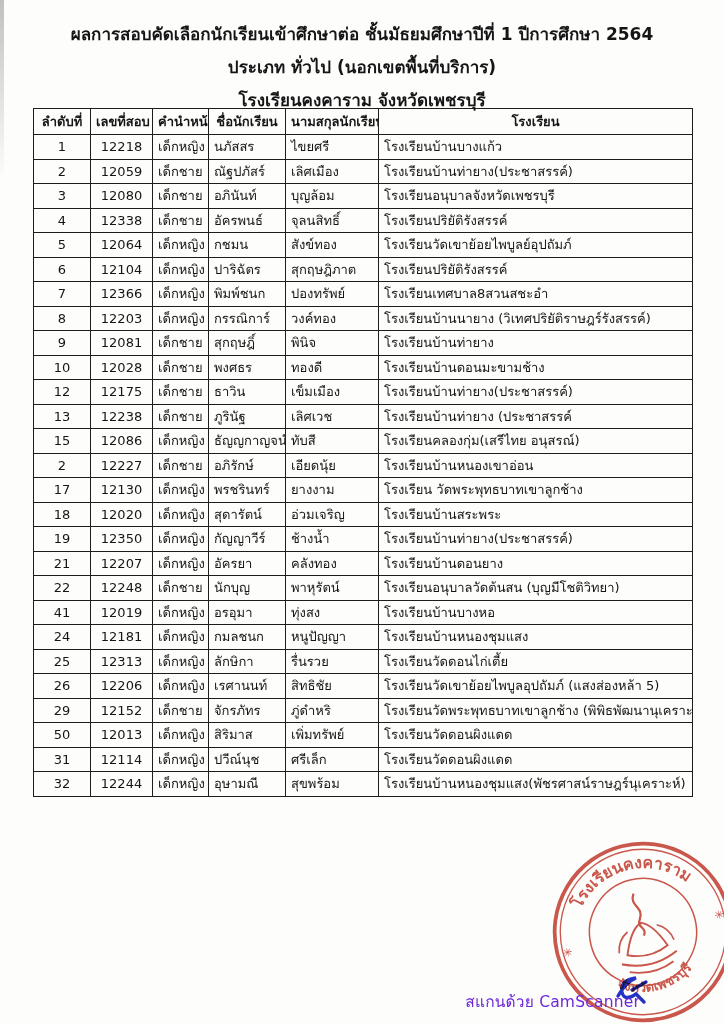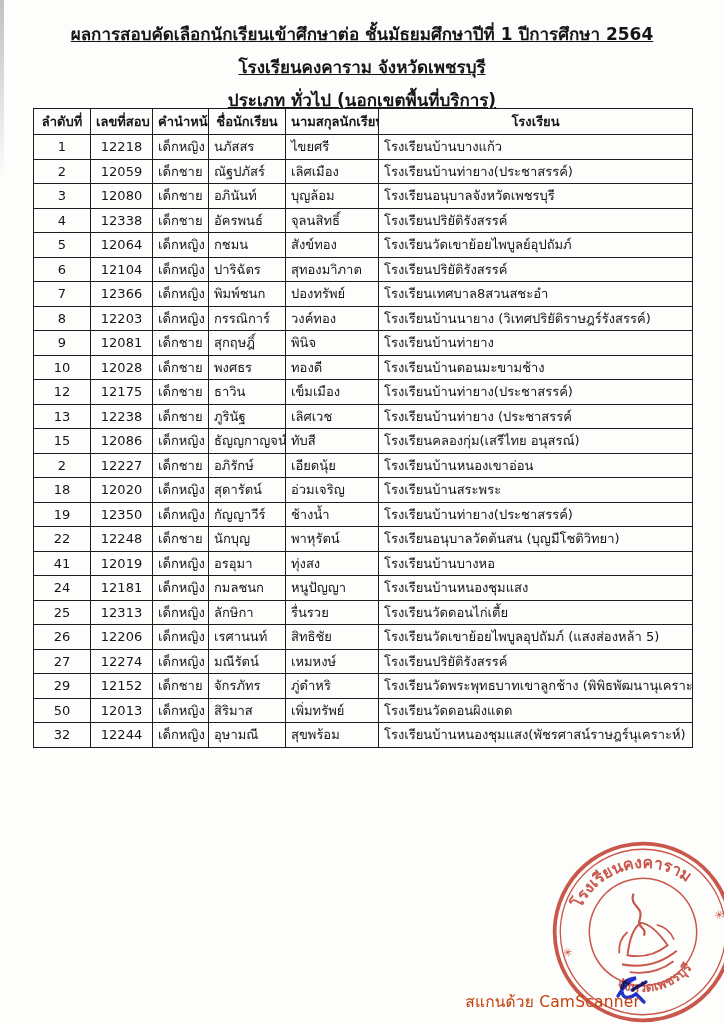--- a/index.html
+++ b/index.html
@@ -14,21 +14,21 @@
     overflow:hidden;
     box-shadow:0 0 6px rgba(0,0,0,.4);
   }
   .scan-edge {
     position:absolute; left:0; top:0; width:4px; height:180px;
     background:linear-gradient(#777, rgba(120,120,120,0));
     opacity:.45;
   }
   .titles {
     position:absolute; top:18px; left:0; width:100%;
-    text-align:center; font-weight:bold;text-decoration:underline;
+    text-align:center; font-weight:bold;
   }
   .title-line { font-size:17px; line-height:33px; white-space:nowrap; }
   table.results {
     position:absolute; left:33px; top:108px; width:659px;
     border-collapse:collapse; table-layout:fixed;
     font-size:13px;
     padding-left:48px;
   }
   table.results th, table.results td {
     border:1.6px solid #1d1d1d;
@@ -49,34 +49,34 @@
     transform:rotate(-14deg);
     pointer-events:none;
   }
   .signature {
     position:absolute; left:608px; top:962px; width:52px; height:46px;
     mix-blend-mode:multiply;
     pointer-events:none;
   }
   .scan-footer {
     position:absolute; top:989px; right:84px;
-    font-size:15.5px; color:#c2410c; letter-spacing:.2px;
+    font-size:15.5px; color:#6d28d9; letter-spacing:.2px;
     white-space:nowrap;
   }
 </style>
 </head>
 <body>
 
 <div class="page">
   <div class="scan-edge"></div>
 
   <div class="titles">
     <div class="title-line">ผลการสอบคัดเลือกนักเรียนเข้าศึกษาต่อ ชั้นมัธยมศึกษาปีที่ 1 ปีการศึกษา 2564</div>
+    <div class="title-line">ประเภท ทั่วไป (นอกเขตพื้นที่บริการ)</div>
     <div class="title-line">โรงเรียนคงคาราม จังหวัดเพชรบุรี</div>
-    <div class="title-line">ประเภท ทั่วไป (นอกเขตพื้นที่บริการ)</div>
   </div>
 
   <table class="results">
     <colgroup>
       <col style="width:57px">
         <col style="width:62px">
         <col style="width:56px">
       <col style="width:77px">
         <col style="width:93px">
         <col style="width:314px">
@@ -130,21 +130,21 @@
           <td>เด็กหญิง</td>
           <td>กชมน</td>
           <td>สังข์ทอง</td>
           <td>โรงเรียนวัดเขาย้อยไพบูลย์อุปถัมภ์</td>
         </tr>
         <tr>
           <td>6</td>
           <td>12104</td>
           <td>เด็กหญิง</td>
           <td>ปาริฉัตร</td>
-          <td>สุทองมาิภาต</td>
+          <td>สุกฤษฎิภาต</td>
           <td>โรงเรียนปริยัติรังสรรค์</td>
         </tr>
         <tr>
           <td>7</td>
           <td>12366</td>
           <td>เด็กหญิง</td>
           <td>พิมพ์ชนก</td>
           <td>ปองทรัพย์</td>
           <td>โรงเรียนเทศบาล8สวนสชะอำ</td>
         </tr>
@@ -198,36 +198,52 @@
         </tr>
         <tr>
           <td>2</td>
           <td>12227</td>
           <td>เด็กชาย</td>
           <td>อภิรักษ์</td>
           <td>เอียดนุ้ย</td>
           <td>โรงเรียนบ้านหนองเขาอ่อน</td>
         </tr>
         <tr>
+          <td>17</td>
+          <td>12130</td>
+          <td>เด็กหญิง</td>
+          <td>พรชรินทร์</td>
+          <td>ยางงาม</td>
+          <td>โรงเรียน วัดพระพุทธบาทเขาลูกช้าง</td>
+        </tr>
+        <tr>
           <td>18</td>
           <td>12020</td>
           <td>เด็กหญิง</td>
           <td>สุดารัตน์</td>
           <td>อ่วมเจริญ</td>
           <td>โรงเรียนบ้านสระพระ</td>
         </tr>
         <tr>
           <td>19</td>
           <td>12350</td>
           <td>เด็กหญิง</td>
           <td>กัญญาวีร์</td>
           <td>ช้างน้ำ</td>
           <td>โรงเรียนบ้านท่ายาง(ประชาสรรค์)</td>
         </tr>
         <tr>
+          <td>21</td>
+          <td>12207</td>
+          <td>เด็กหญิง</td>
+          <td>อัครยา</td>
+          <td>คลังทอง</td>
+          <td>โรงเรียนบ้านดอนยาง</td>
+        </tr>
+        <tr>
           <td>22</td>
           <td>12248</td>
           <td>เด็กชาย</td>
           <td>นักบุญ</td>
           <td>พาหุรัตน์</td>
           <td>โรงเรียนอนุบาลวัดต้นสน (บุญมีโชติวิทยา)</td>
         </tr>
         <tr>
           <td>41</td>
           <td>12019</td>
@@ -254,41 +270,41 @@
         </tr>
         <tr>
           <td>26</td>
           <td>12206</td>
           <td>เด็กหญิง</td>
           <td>เรศานนท์</td>
           <td>สิทธิชัย</td>
           <td>โรงเรียนวัดเขาย้อยไพบูลอุปถัมภ์ (แสงส่องหล้า 5)</td>
         </tr>
         <tr>
-          <td>27</td>
-          <td>12274</td>
-          <td>เด็กหญิง</td>
-          <td>มณีรัตน์</td>
-          <td>เหมหงษ์</td>
-          <td>โรงเรียนปริยัติรังสรรค์</td>
-        </tr>
-        <tr>
           <td>29</td>
           <td>12152</td>
           <td>เด็กชาย</td>
           <td>จักรภัทร</td>
           <td>ภู่ดำหริ</td>
           <td>โรงเรียนวัดพระพุทธบาทเขาลูกช้าง (พิพิธพัฒนานุเคราะห์)</td>
         </tr>
         <tr>
           <td>50</td>
           <td>12013</td>
           <td>เด็กหญิง</td>
           <td>สิริมาส</td>
           <td>เพิ่มทรัพย์</td>
+          <td>โรงเรียนวัดดอนผิงแดด</td>
+        </tr>
+        <tr>
+          <td>31</td>
+          <td>12114</td>
+          <td>เด็กหญิง</td>
+          <td>ปวีณ์นุช</td>
+          <td>ศรีเล็ก</td>
           <td>โรงเรียนวัดดอนผิงแดด</td>
         </tr>
         <tr>
           <td>32</td>
           <td>12244</td>
           <td>เด็กหญิง</td>
           <td>อุษามณี</td>
           <td>สุขพร้อม</td>
           <td>โรงเรียนบ้านหนองชุมแสง(พัชรศาสน์ราษฎร์นุเคราะห์)</td>
         </tr>

